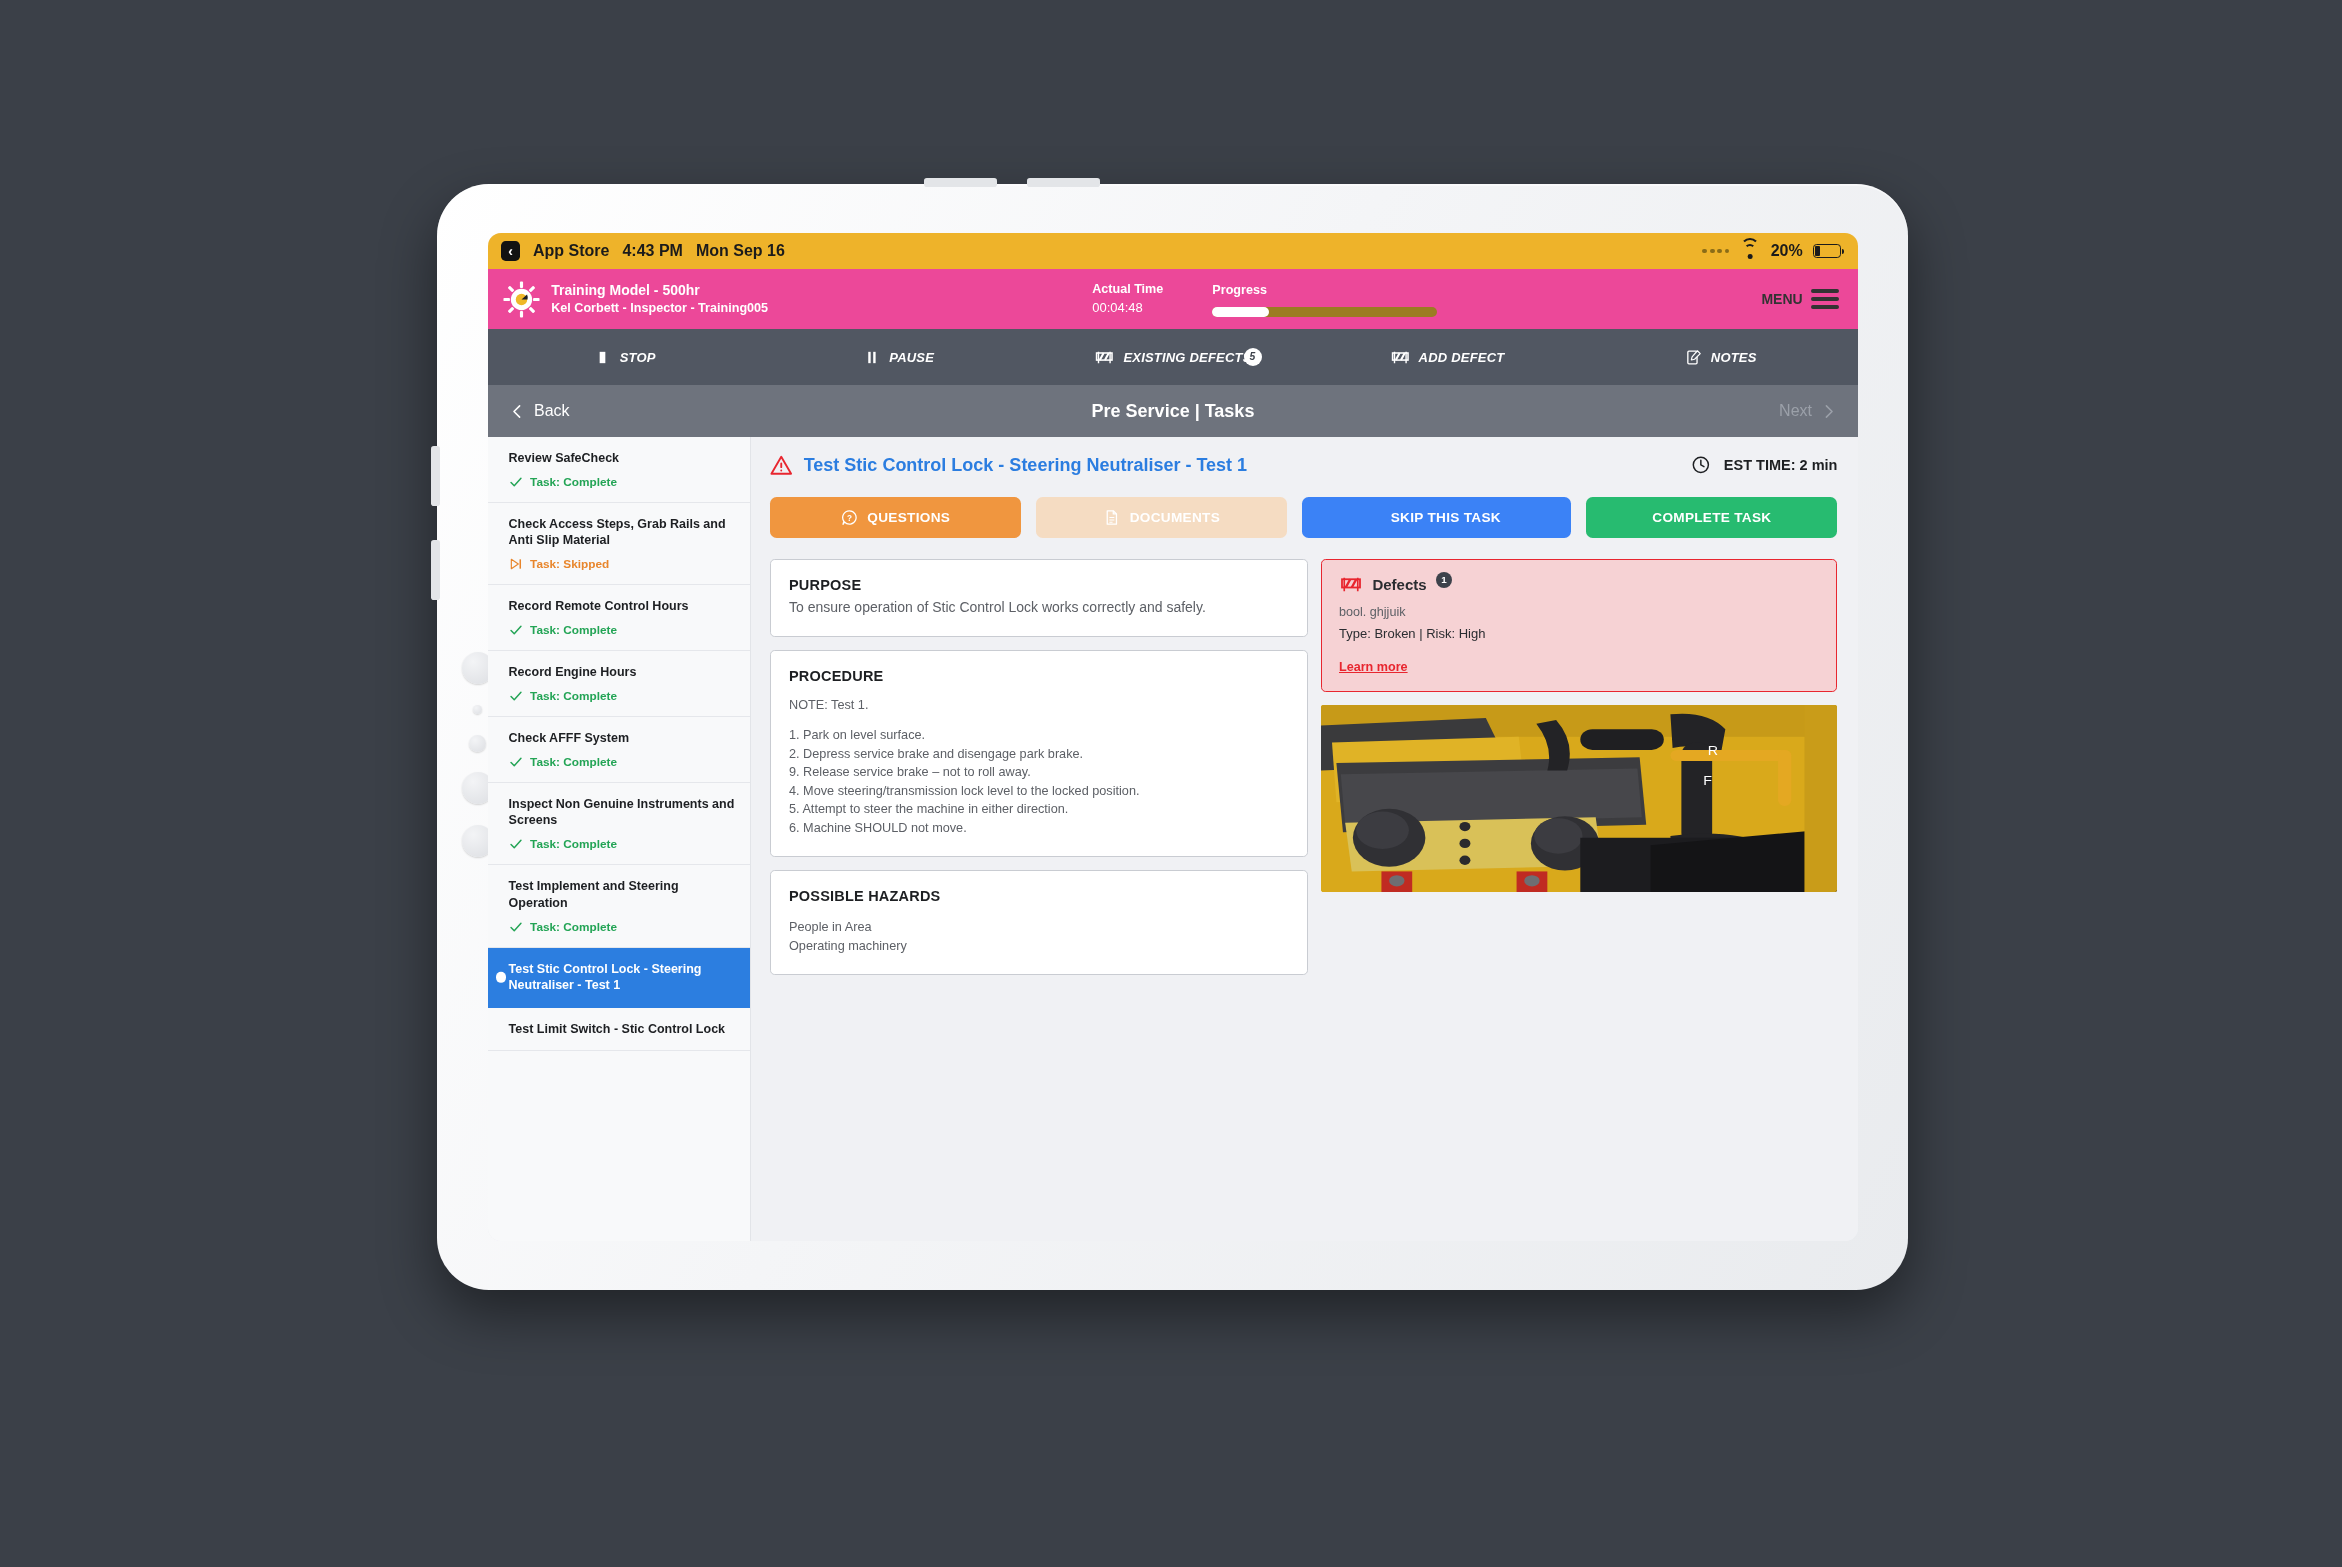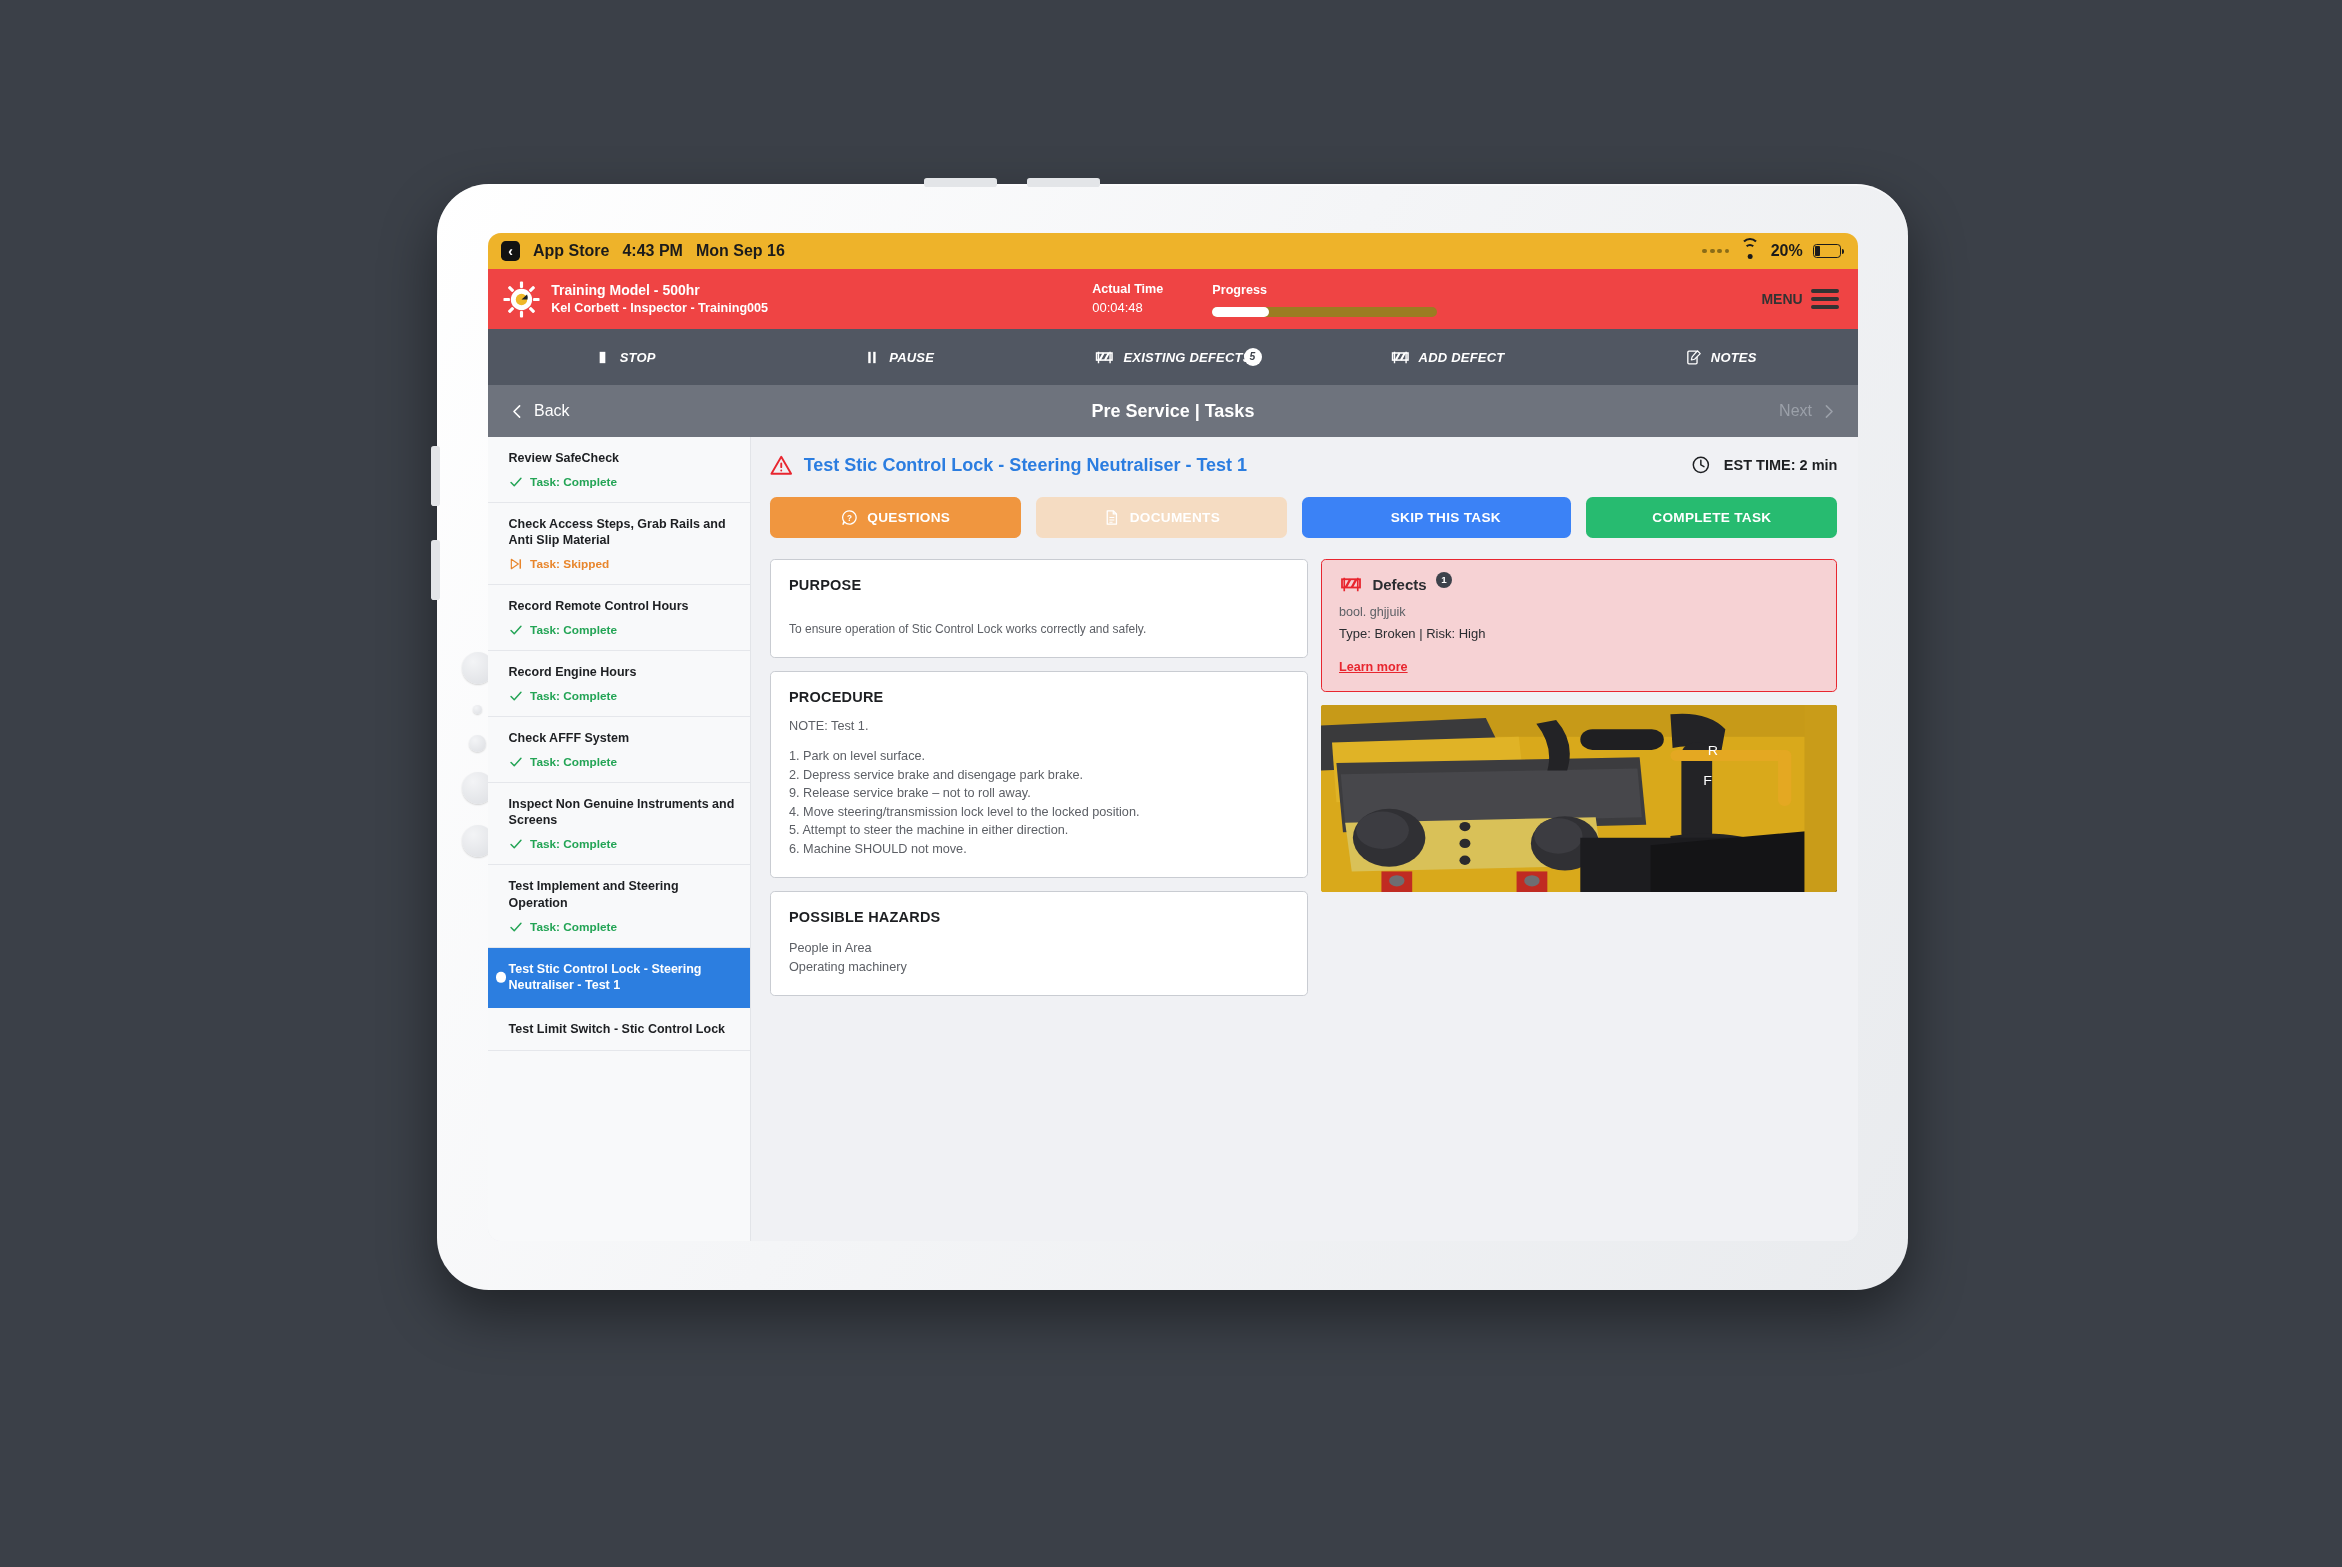--- a/index.html
+++ b/index.html
@@ -88,21 +88,21 @@
   .wifi .a2 { width:11.2px;height:11.2px;bottom:3.7px; }
   .batt {
     width:28px;height:14px;border:1.9px solid #1b1b1b;border-radius:3.7px;
     position:relative; padding:1.4px;
   }
   .batt:after{content:"";position:absolute;right:-3.7px;top:3.7px;width:1.9px;height:5.6px;background:#1b1b1b;border-radius:0 1.9px 1.9px 0;}
   .batt i { display:block; height:100%; width:22%; background:#1b1b1b; border-radius:0.9px; }
 
   
   #app-header {
-    background: #ef4444;
+    background: #ec4899;
     height: 60px;
     display: flex; align-items: center;
     padding: 0 19px 0 15px;
     flex: 0 0 auto;
   }
   .logo { width: 37px; height: 37px; position: relative; flex: 0 0 auto; }
   .logo svg { width: 100%; height: 100%; display:block; }
   .hdr-titles { margin-left: 11.2px; line-height: 1.35; }
   .hdr-titles .t1 { color: #fff; font-size: 14px; font-weight: 700; }
   .hdr-titles .t2 { color: #fff; font-size: 12.6px; font-weight: 600; }
@@ -214,21 +214,21 @@
 
   .card {
     background: #fff; border: 0.9px solid #c9ccd2; border-radius: 4.7px;
     padding: 17px 18px 19px;
     margin-bottom: 13px;
   }
   .card h3 {
     font-size: 14.5px; font-weight: 700; color: #1d1f22; letter-spacing: 0.2px;
   }
   .card p {
-    margin-top: 28px; font-size: 12px; color: #5d6066; line-height: 1.46;
+    margin-top: 4px; font-size: 14px; color: #5d6066; line-height: 1.46;
   }
   .proc-note { margin-top: 14px; font-size: 12.7px; color: #5d6066; }
   .proc-list { margin-top: 14px; font-size: 12.7px; color: #5d6066; line-height: 1.46; }
 
   
   #defects {
     background: #f6d2d4; border: 1.5px solid #e8262f; border-radius: 4.7px;
     padding: 15px 17px 17px;
   }
   .def-head { display: flex; align-items: center; gap: 9.4px; }

